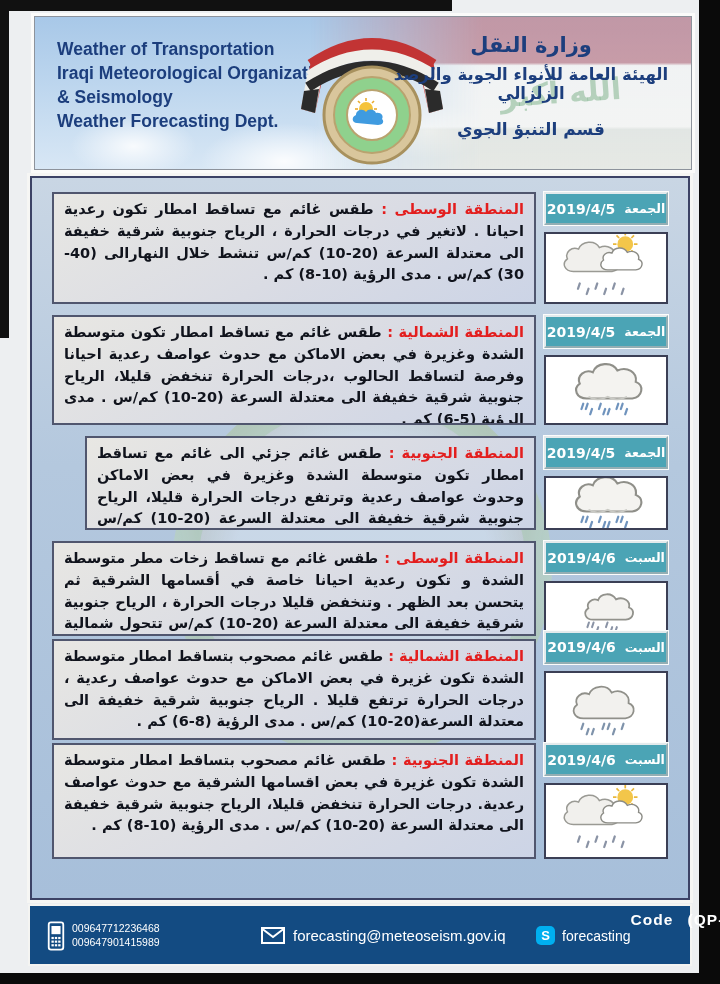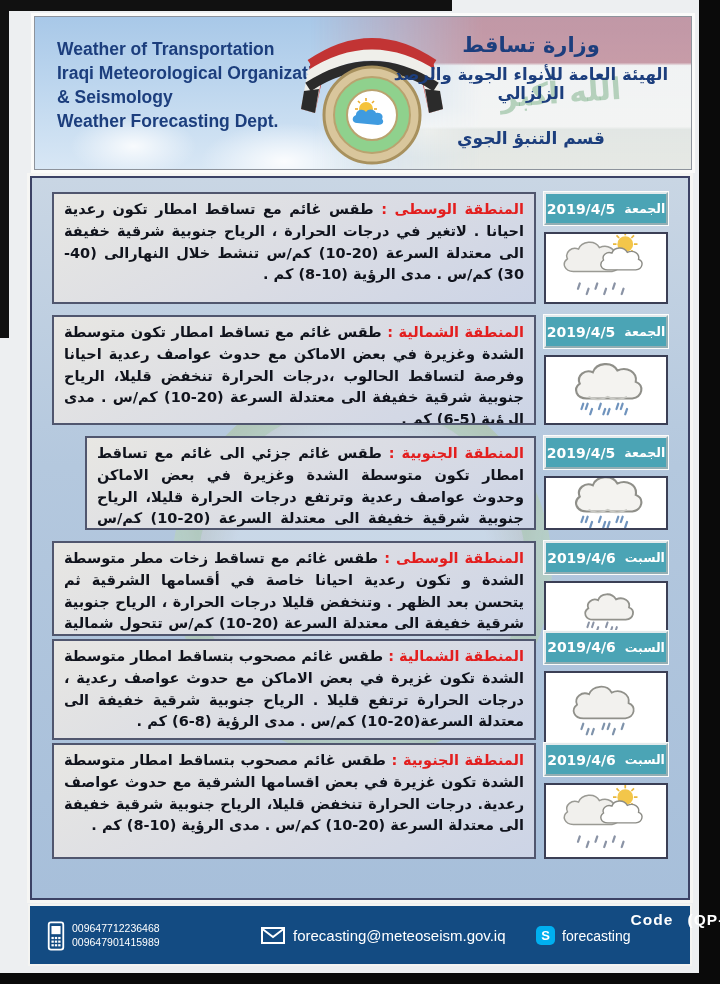--- a/index.html
+++ b/index.html
@@ -26,21 +26,21 @@
           -webkit-mask:linear-gradient(to left,#000 55%,transparent 100%);
           mask:linear-gradient(to left,#000 55%,transparent 100%);}
   .flag-callig{right:70px;top:58px;font-size:30px;font-weight:bold;color:rgba(40,130,60,.30);
           transform:rotate(-4deg);}
   .hdr-en{left:22px;top:20px;width:300px;color:#1c3e7d;font-weight:bold;
           font-family:"Liberation Sans",sans-serif;font-size:17.5px;line-height:1.38;}
   .hdr-ar{right:10px;top:16px;width:300px;color:#1c3e7d;font-weight:bold;direction:rtl;
           text-align:center;}
   .hdr-ar .l1{font-size:21px;}
   .hdr-ar .l2{font-size:16.5px;margin-top:8px;}
-  .hdr-ar .l3{font-size:17px;margin-top:25px;}
+  .hdr-ar .l3{font-size:17px;margin-top:16px;}
   .hdr-logo{left:262px;top:0px;width:150px;height:152px;}
 
   
   .board{left:30px;top:176px;width:660px;height:724px;border:2px solid #3c4265;
          box-shadow:0 0 0 3px #f6f6f4;box-sizing:border-box;overflow:hidden;
          background:linear-gradient(180deg,#c9d6e4 0%,#b4c8de 40%,#a7bfda 100%);}
   .watermark{left:140px;top:200px;width:380px;height:380px;border-radius:50%;
          border:26px solid rgba(150,200,150,.30);box-sizing:border-box;
          background:radial-gradient(circle, rgba(255,255,255,.30) 55%, rgba(210,190,140,.25) 80%);}
   .watermark svg{position:absolute;left:70px;top:110px;opacity:.45;}
@@ -127,21 +127,21 @@
           <line x1="61" y1="84" x2="63" y2="86"></line>
             <line x1="75" y1="98" x2="77" y2="100"></line>
           <line x1="75" y1="86" x2="77" y2="84"></line>
             <line x1="61" y1="100" x2="63" y2="98"></line>
         </g>
         <path d="M60 106 c-5 0 -6 -6 -1 -8 c0 -5 7 -7 10 -3 c2 -4 9 -3 10 1 c5 -1 8 3 6 6 c3 3 0 6 -4 6 z" fill="#3f9be0"></path>
       </g>
     </svg>
   </div>
   <div class="abs hdr-ar">
-    <div class="l1">وزارة تساقط</div>
+    <div class="l1">وزارة النقل</div>
     <div class="l2">الهيئة العامة للأنواء الجوية والرصد الزلزالي</div>
     <div class="l3">قسم التنبؤ الجوي</div>
   </div>
 </div>
 
 <div class="abs board">
   <div class="abs watermark">
     <svg width="190" height="120" viewBox="0 0 190 120">
       <path d="M40 90 c-20 0 -24 -24 -4 -32 c0 -20 28 -28 40 -12 c8 -16 36 -12 40 4 c20 -4 32 12 24 24 c12 12 0 24 -16 24 z" fill="#79a9d8"></path>
     </svg>

